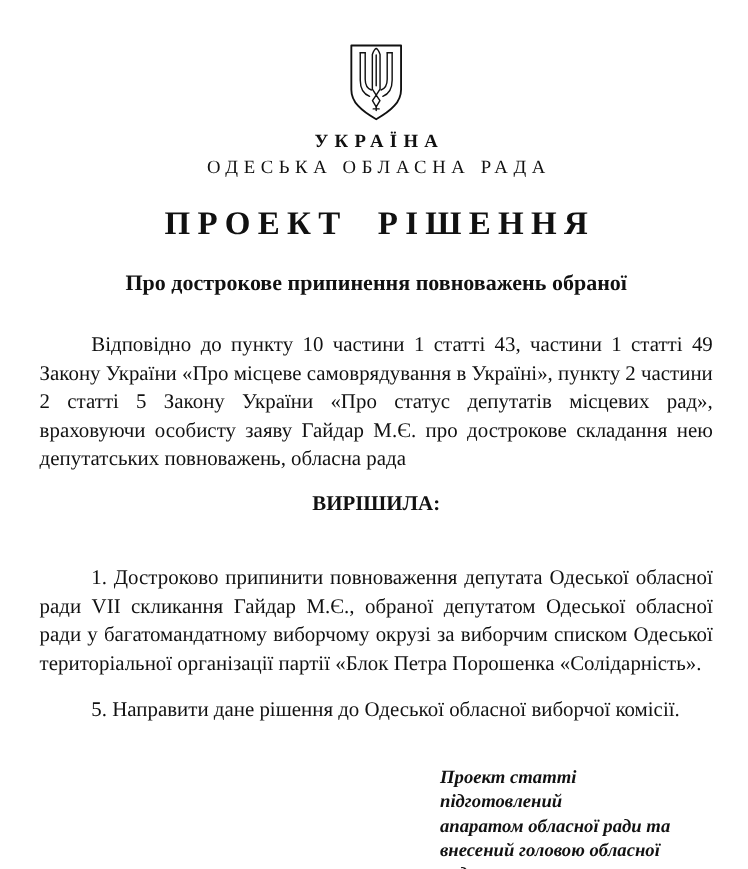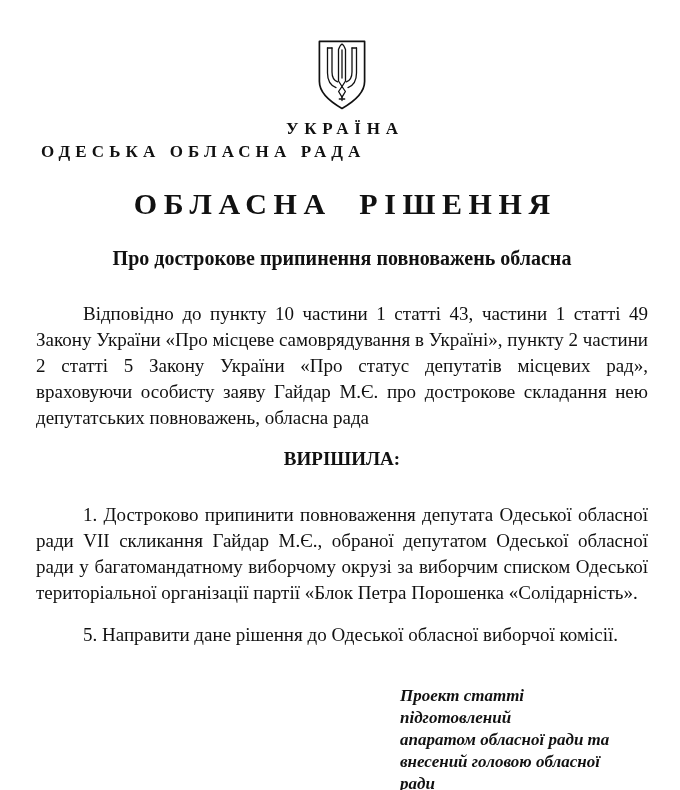--- a/index.html
+++ b/index.html
@@ -26,22 +26,22 @@
   .country {
     margin-top:9px;
     text-align:center;
     font-weight:bold;
     font-size:17px;
     letter-spacing:0.34em;
     text-indent:0.34em;
   }
   .council {
     margin-top:3px;
-    text-align:left;
-    font-weight:bold;
+    text-align:center;
+    font-weight:normal;
     font-size:17px;
     letter-spacing:0.30em;
     text-indent:0.30em;
   }
   .doc-type {
     margin-top:25px;
     text-align:center;
     font-weight:bold;
     font-size:30px;
     letter-spacing:0.22em;
@@ -66,21 +66,21 @@
     text-indent:47px;
   }
   .resolved {
     margin-top:15px;
     font-weight:bold;
     font-size:19px;
     line-height:26px;
     text-align:center;
   }
   .item { text-indent:47px; }
-  .item-1 { margin-top:30px; }
+  .item-1 { margin-top:41px; }
   .item-2 { margin-top:16px; }
   .footer-note {
     margin-top:37px;
     margin-left:auto;
     margin-right:16px;
     width:232px;
     font-style:italic;
     font-weight:bold;
     font-size:17px;
     line-height:22px;
@@ -110,24 +110,24 @@
       <path d="M24,10 V38" stroke-width="1.3"></path>
 
       <path d="M24,46.5 L20.6,51.5 L24,57.2 L27.4,51.5 Z" stroke-width="1.3"></path>
       <path d="M24,57.2 V60.5" stroke-width="1.3"></path>
       <path d="M21.3,59 H26.7" stroke-width="1.3"></path>
     </svg>
   </div>
 
   <div class="country">УКРАЇНА</div>
   <div class="council">ОДЕСЬКА ОБЛАСНА РАДА</div>
-  <div class="doc-type">ОБЛАСНА РІШЕННЯ</div>
+  <div class="doc-type">ПРОЕКТ РІШЕННЯ</div>
 
   <div class="title">
-    <div>Про дострокове припинення повноважень обласна</div>
+    <div>Про дострокове припинення повноважень обраної</div>
   </div>
 
   <p class="body-text preamble">Відповідно до пункту 10 частини 1 статті 43, частини 1 статті 49 Закону України «Про місцеве самоврядування в Україні», пункту 2 частини 2 статті 5 Закону України «Про статус депутатів місцевих рад», враховуючи особисту заяву Гайдар М.Є. про дострокове складання нею депутатських повноважень, обласна рада</p>
 
   <div class="resolved">ВИРІШИЛА:</div>
 
   <p class="body-text item item-1">1. Достроково припинити повноваження депутата Одеської обласної ради VII скликання Гайдар М.Є., обраної депутатом Одеської обласної ради у багатомандатному виборчому окрузі за виборчим списком Одеської територіальної організації партії «Блок Петра Порошенка «Солідарність».</p>
   <p class="body-text item item-2">5. Направити дане рішення до Одеської обласної виборчої комісії.</p>
 
   <div class="footer-note">

